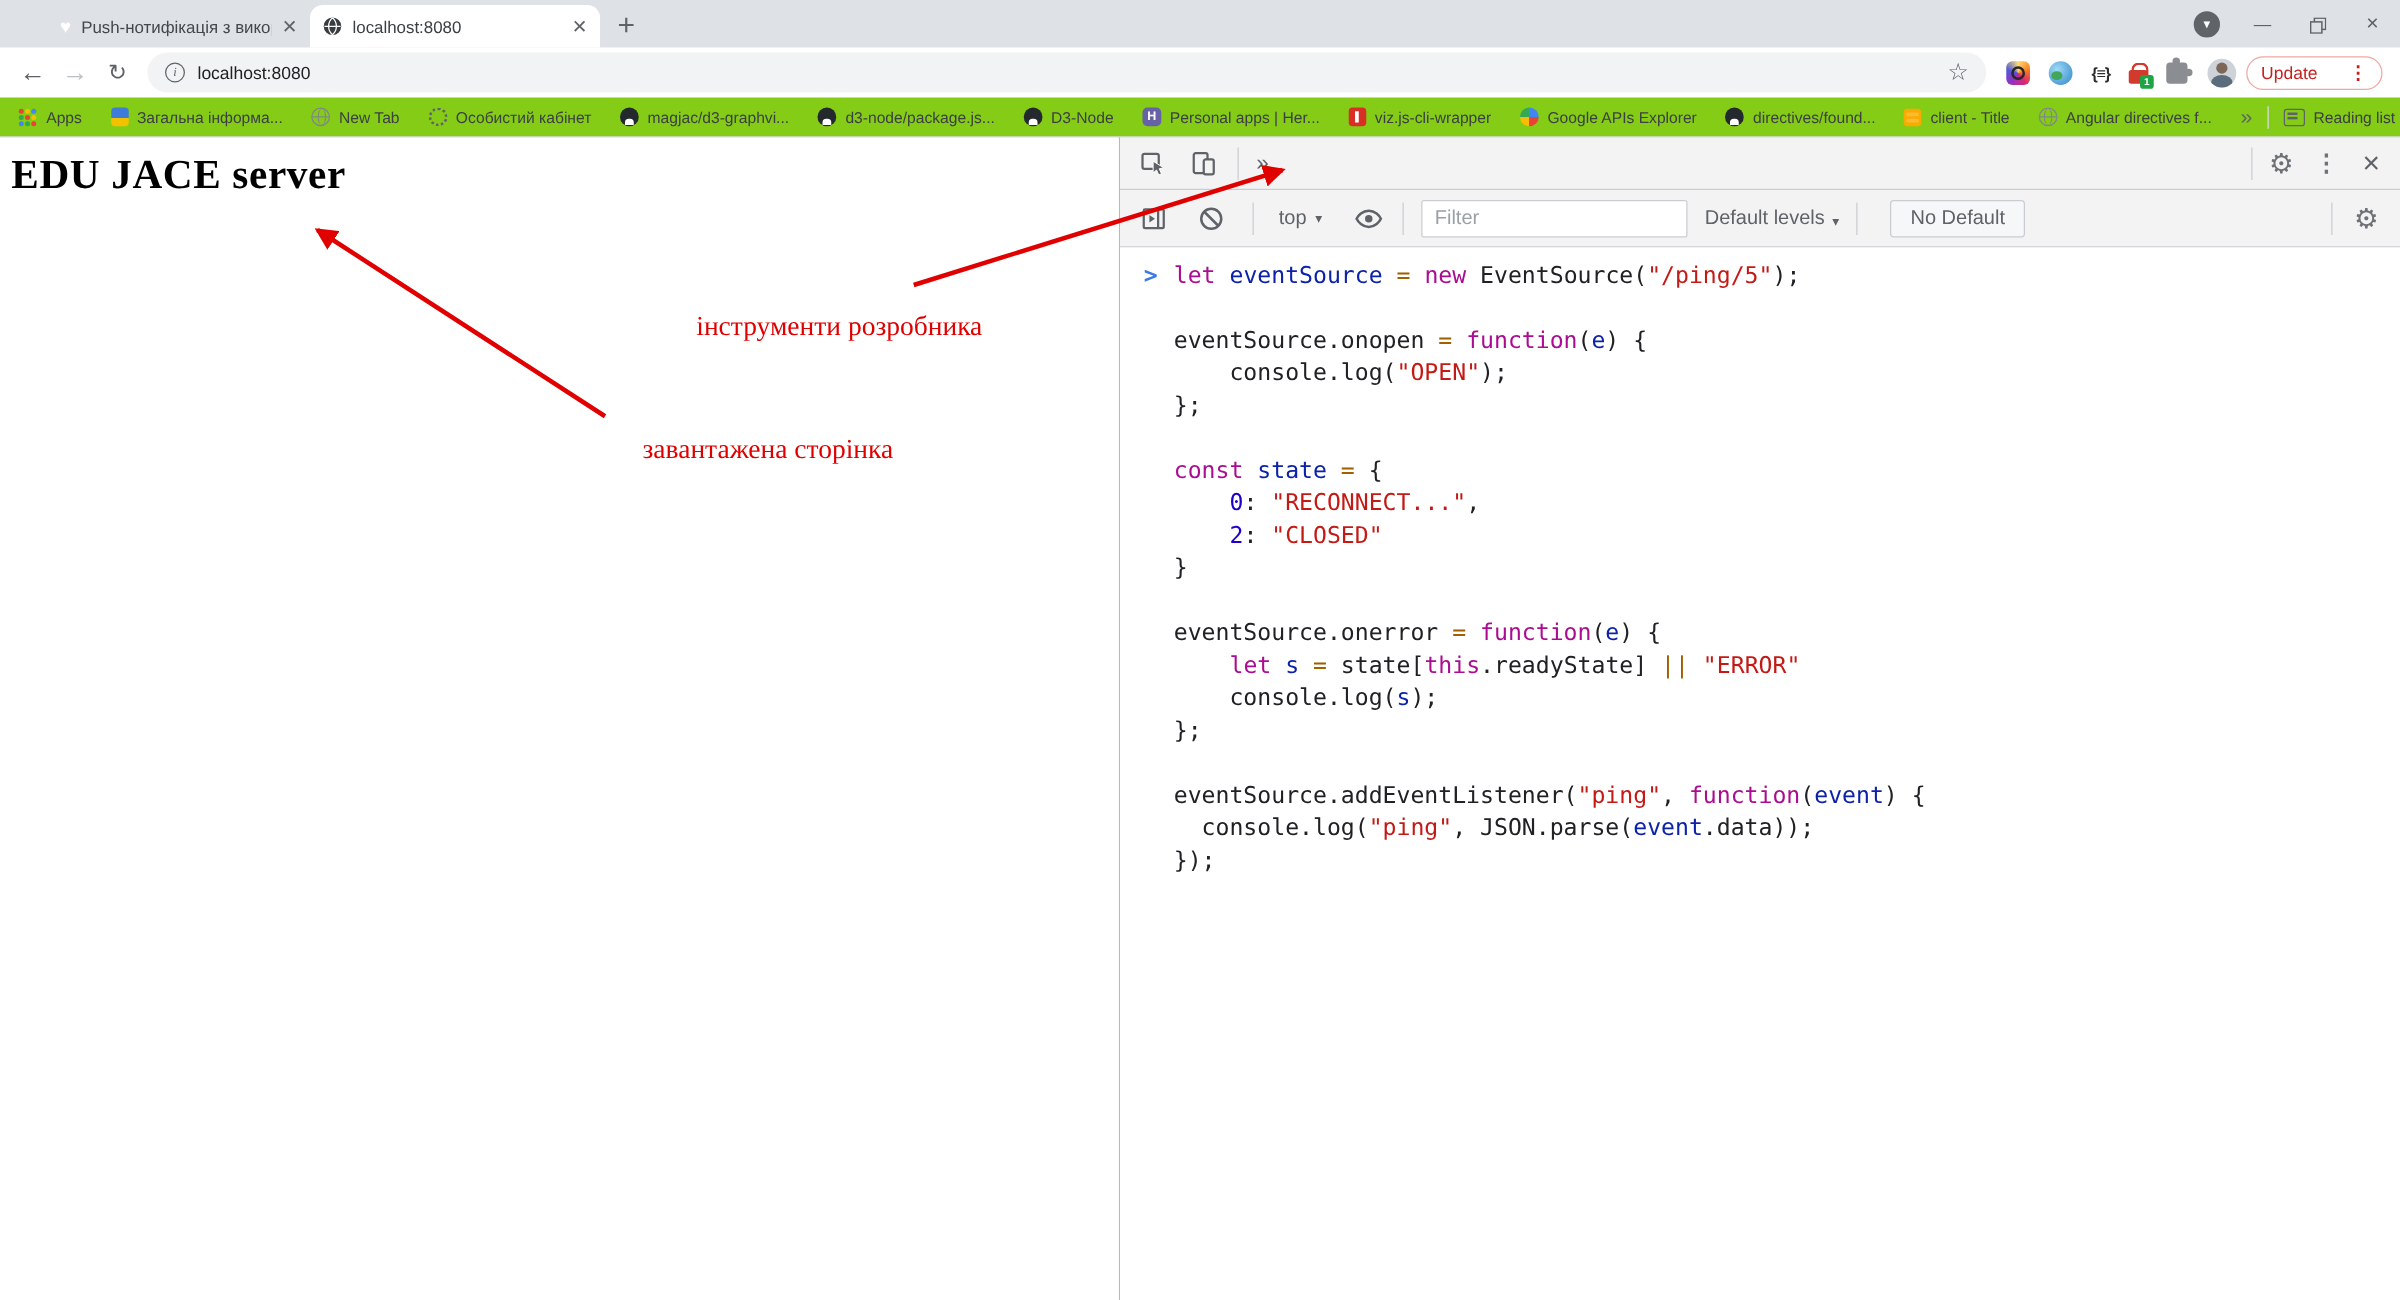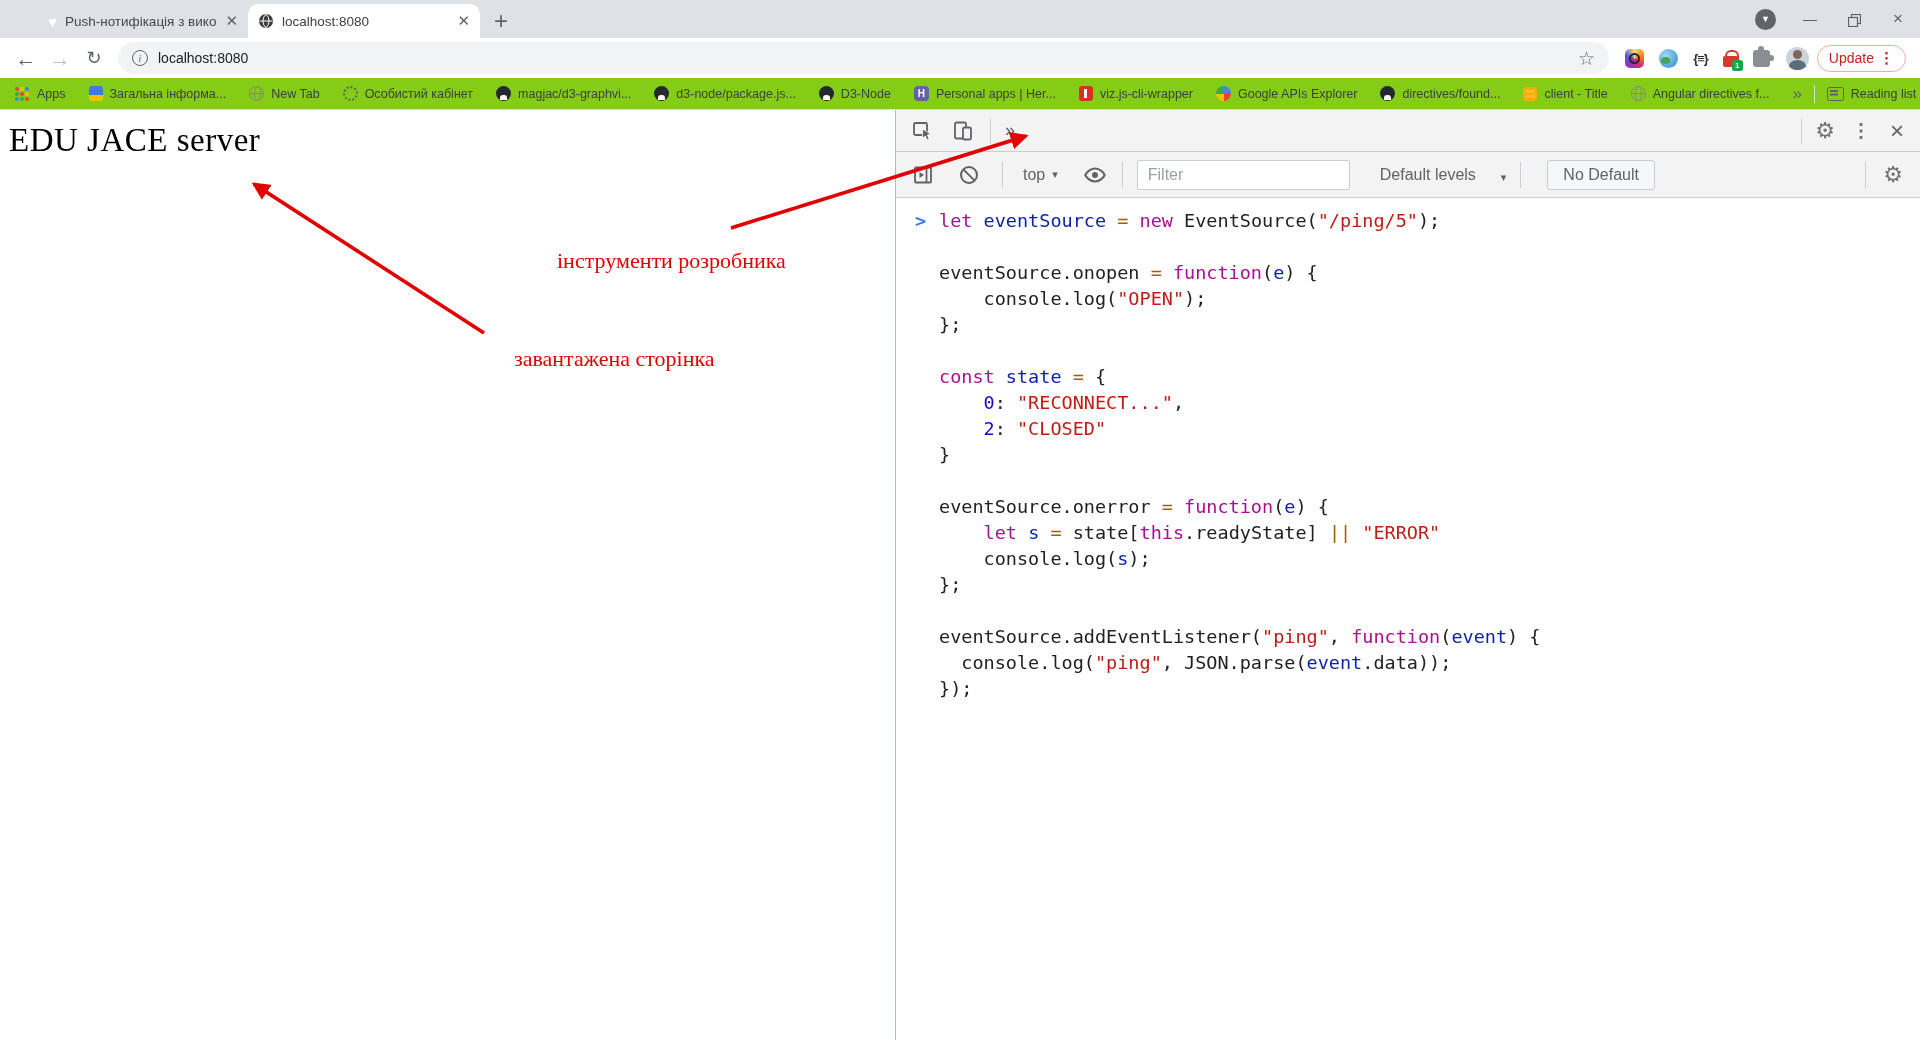--- a/index.html
+++ b/index.html
@@ -41,21 +41,21 @@
   .ext-lock::before{content:'';position:absolute;left:2.5px;top:-6px;width:10px;height:9px;border:2.5px solid #d23a2d;border-bottom:none;border-radius:6px 6px 0 0}
   .ext-lock::after{content:'1';position:absolute;right:-5px;bottom:-4px;width:11px;height:11px;background:#1ea446;border-radius:2.5px;
     color:#fff;font-size:8px;display:flex;align-items:center;justify-content:center;font-weight:bold}
   .ext-puzzle{width:17px;height:17px;background:#8a8d91;border-radius:3px;position:relative}
   .ext-puzzle::before{content:'';position:absolute;top:-4px;left:5.5px;width:6px;height:6px;border-radius:50%;background:#8a8d91}
   .ext-puzzle::after{content:'';position:absolute;right:-4px;top:5.5px;width:6px;height:6px;border-radius:50%;background:#8a8d91}
   .avatar{width:23px;height:23px;border-radius:50%;background:#cdd3d8;position:relative;overflow:hidden;margin:0 6px}
   .avatar::before{content:'';position:absolute;left:7px;top:3px;width:9px;height:9px;border-radius:50%;background:#7d6658}
   .avatar::after{content:'';position:absolute;left:3px;top:13px;width:17px;height:12px;border-radius:50% 50% 0 0;background:#5b6c7d}
   .update-pill{height:27px;border:1.5px solid #f0a9a2;border-radius:14px;display:flex;align-items:center;
-    gap:5px;padding:0 11px;color:#c5221f;font-size:14px;margin-right:4px;background:#fff}
+    gap:25px;padding:0 11px;color:#c5221f;font-size:14px;margin-right:4px;background:#fff}
   .update-pill .kebab{font-size:15px;font-weight:bold;color:#c5221f}
 
   
   .bookmarks{height:32px;background:#84cc16;border-bottom:1px solid #dadce0;display:flex;align-items:center;
     padding:0 14px;font-size:12.5px;color:#3c4043;white-space:nowrap}
   .bm-item{display:flex;align-items:center;gap:7px;margin-right:23px}
   .bm-ico{width:16px;height:16px;flex:0 0 auto;display:inline-flex;align-items:center;justify-content:center}
   .ico-apps-grid{position:relative}
   .ico-apps-grid::before{content:'';position:absolute;left:1px;top:1px;width:4px;height:4px;border-radius:50%;background:#ea4335;
     box-shadow:5px 0 0 #fbbc05,10px 0 0 #4285f4,0 5px 0 #34a853,5px 5px 0 #ea4335,10px 5px 0 #fbbc05,0 10px 0 #4285f4,5px 10px 0 #34a853,10px 10px 0 #ea4335}
@@ -79,21 +79,21 @@
   .bm-sep{width:1px;height:18px;background:#dadce0}
   .ico-reading{width:17px;height:14px;border:1.6px solid #5f6368;border-radius:2.5px;position:relative}
   .ico-reading::before{content:'';position:absolute;left:2px;top:2.5px;width:8px;height:1.6px;background:#5f6368;box-shadow:0 3.5px 0 #5f6368}
 
   
   .content{position:relative;height:930px;display:flex}
   .arrows-overlay{position:absolute;left:0;top:0;width:1920px;height:930px;z-index:40;pointer-events:none}
 
   .page{width:895px;position:relative;background:#fff}
   .page-heading{position:absolute;left:9px;top:12px;font-family:"Liberation Serif",serif;
-    font-weight:normal;font-size:33px;color:#000;letter-spacing:.5px}
+    font-weight:bold;font-size:33px;color:#000;letter-spacing:.5px}
   .annotation{position:absolute;font-family:"Liberation Serif",serif;font-size:22px;color:#e00000;white-space:nowrap}
   .ann-devtools{left:557px;top:138px}
   .ann-page{left:514px;top:236px}
 
   
   .devtools{flex:1;border-left:1px solid #b6b9bd;display:flex;flex-direction:column;min-width:0}
   .dt-row1{height:42px;background:#f3f3f4;border-bottom:1px solid #cacdd1;display:flex;align-items:center;padding:0 10px 0 14px}
   .dt-icon{display:inline-flex;align-items:center;justify-content:center;width:26px;height:26px;flex:0 0 auto}
   .dt-sep{width:1px;height:26px;background:#cacdd1;flex:0 0 auto}
   .dt-tabs{display:flex;align-items:stretch;height:42px;margin-left:12px}
@@ -105,21 +105,21 @@
   .gear{color:#6e7175;font-size:22px;line-height:1}
   .kebab-v{color:#6e7175;font-size:19px;font-weight:bold;letter-spacing:0}
   .dt-close{color:#5f6368;font-size:24px;line-height:1}
 
   .dt-row2{height:46px;background:#f3f3f4;border-bottom:1px solid #cacdd1;display:flex;align-items:center;padding:0 14px;gap:14px}
   .ctx-select{display:flex;align-items:center;gap:7px;color:#5f6368;font-size:16px;margin-left:6px}
   .caret{font-size:11px;color:#5f6368}
   .filter-input{width:213px;height:30px;border:1px solid #cacdd1;border-radius:2px;background:#fff;
     font-size:16px;padding:0 10px;color:#202124;outline:none;font-family:"Liberation Sans",sans-serif}
   .filter-input::placeholder{color:#9aa0a6}
-  .levels-select{display:flex;align-items:flex-end;gap:25px;color:#5f6368;font-size:16px;margin-left:16px}
+  .levels-select{display:flex;align-items:flex-end;gap:6px;color:#5f6368;font-size:16px;}
   .issues-pill{height:30px;border:1px solid #c9cdd1;border-radius:3px;display:flex;align-items:center;
     padding:0 15px;color:#5f6368;font-size:16px;margin-left:12px;background:#f6f7f8}
   .row2-spacer{flex:1}
 
   .dt-console{flex:1;background:#fff;position:relative;padding:10px 0 0 43px;
     font-family:"DejaVu Sans Mono",monospace;font-size:18.5px;line-height:26px;white-space:pre;color:#202124}
   .code-line{height:26px;position:relative}
   .chev{position:absolute;left:-24px;top:0;color:#3b78e7;font-weight:bold}
   .tok-k{color:#aa0d91}
   .tok-v{color:#0d22aa}

